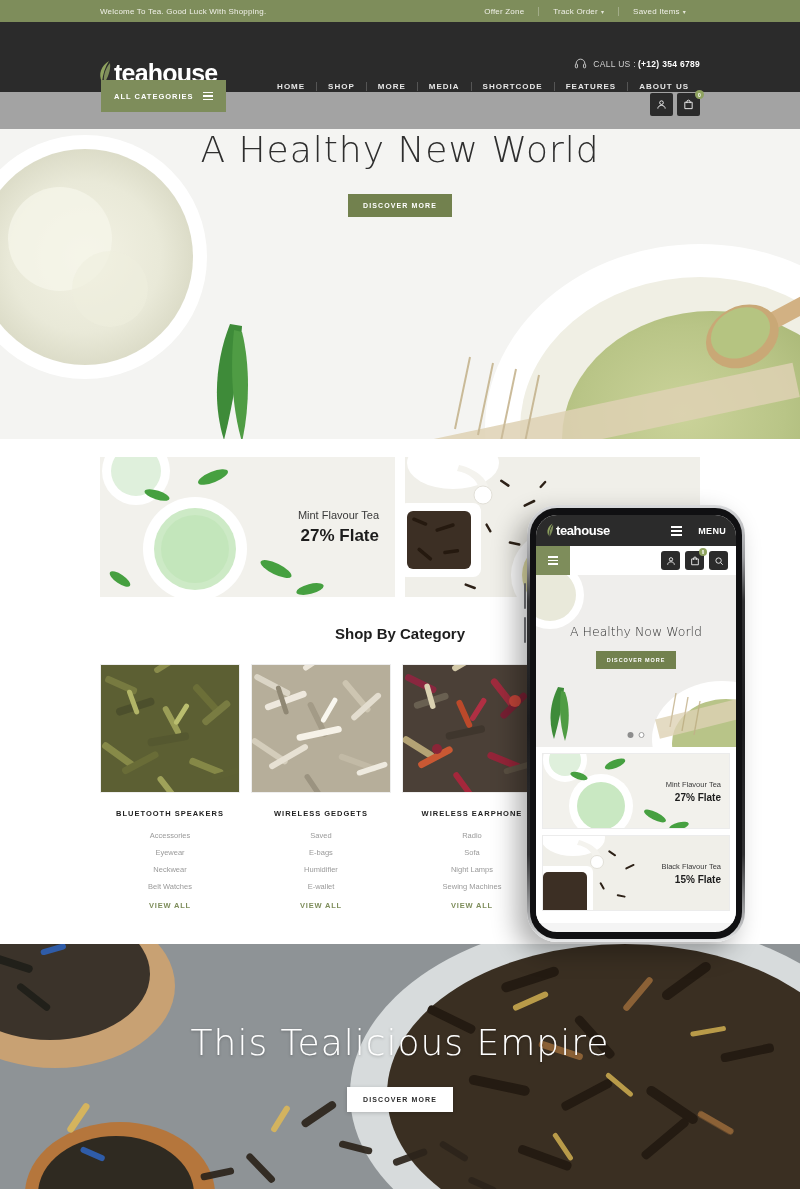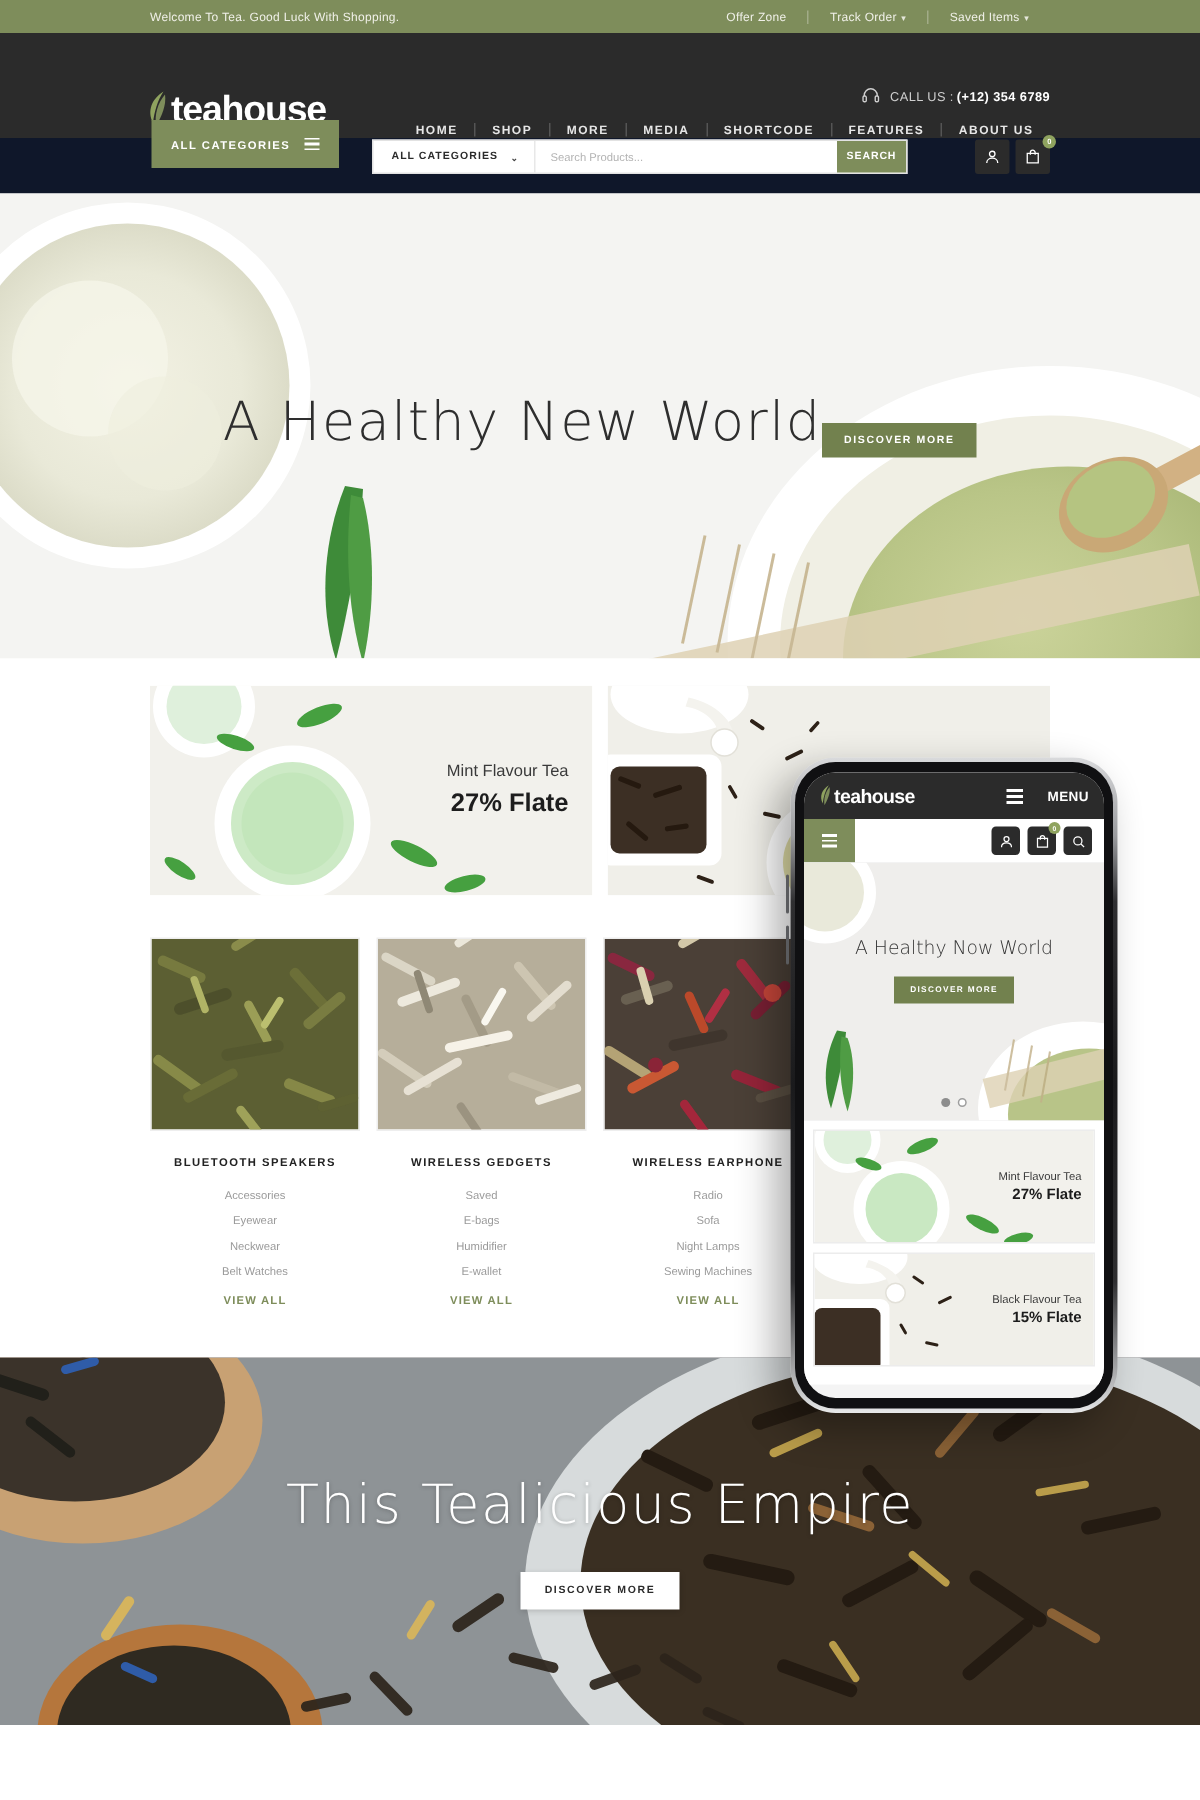--- a/index.html
+++ b/index.html
@@ -75,21 +75,21 @@
     color: #e6e6e6;
     padding: 0 11px;
     border-left: 1px solid rgba(255,255,255,.2);
     white-space: nowrap;
   }
   .nav-item:first-child { border-left: none; }
 
   
   .searchrow {
     height: 37px;
-    background: #0f172a;
+    background: #a3a3a3;
     position: relative;
   }
   .allcat-btn {
     position: absolute;
     left: 101px; top: -12px;
     width: 125px; height: 32px;
     background: #7e8d5b;
     display: flex; align-items: center;
     justify-content: space-between;
     padding: 0 13px;
@@ -158,22 +158,22 @@
   
   .hero {
     height: 310px;
     position: relative;
     overflow: hidden;
     background: #f2f2f0;
   }
   .hero-bg { position:absolute; inset:0; }
   .hero-inner {
     position: absolute; inset: 0;
-    display: flex; 
-    align-items: center; justify-content: center;
+    display: flex; flex-direction: column;
+    align-items: center; 
     padding-bottom: 6px;
   }
   .hero-title {
     font-size: 36px;
     font-weight: 300;
     color: #2e2e2e;
     letter-spacing: 1px;
     font-family: "DejaVu Sans", sans-serif;
     font-stretch: condensed;
   }
@@ -440,28 +440,20 @@
 <div class="searchrow">
   <div class="allcat-btn">
     <span>ALL CATEGORIES</span>
     <span class="hamb">
         <i></i>
         <i></i>
         <i></i>
       </span>
   </div>
 
-  <div class="searchbox">
-    <div class="sb-cat">
-      <span>ALL CATEGORIES</span>
-      <span class="caret">⌄</span>
-    </div>
-    <input class="sb-input" type="text" placeholder="Search Products..." style="">
-    <button class="search-btn">SEARCH</button>
-  </div>
 
   <div class="icon-sq icon-user">
     <svg width="11" height="11" viewBox="0 0 24 24" fill="none" stroke="#fff" stroke-width="1.9">
       <circle cx="12" cy="8" r="4"></circle>
       <path d="M4 21c0-4.4 3.6-7 8-7s8 2.6 8 7"></path>
     </svg>
   </div>
   <div class="icon-sq icon-cart">
     <svg width="11" height="11" viewBox="0 0 24 24" fill="none" stroke="#fff" stroke-width="1.9">
       <path d="M4 7h16v14H4z"></path>
@@ -582,20 +574,21 @@
       </svg>
     </div>
     <div class="promo-txt">
       <div class="promo-sub">Black Flavour Tea</div>
       <div class="promo-main">15% Flate</div>
     </div>
   </div>
 </div>
 
 <div class="catsec">
+  <div class="sec-title">Shop By Category</div>
   <div class="cat-grid">
 
     <div class="cat-col">
       <div class="cat-img">
         <svg width="138" height="127" viewBox="0 0 138 127">
           <rect width="138" height="127" fill="#5c5f33"></rect>
           <g opacity=".95">
             <rect x="6" y="10" width="34" height="7" rx="3" fill="#797c41" transform="rotate(24 6 10)"></rect>
             <rect x="52" y="4" width="30" height="6" rx="3" fill="#8d8f4d" transform="rotate(-32 52 4)"></rect>
             <rect x="96" y="18" width="36" height="7" rx="3" fill="#6d7039" transform="rotate(48 96 18)"></rect>

